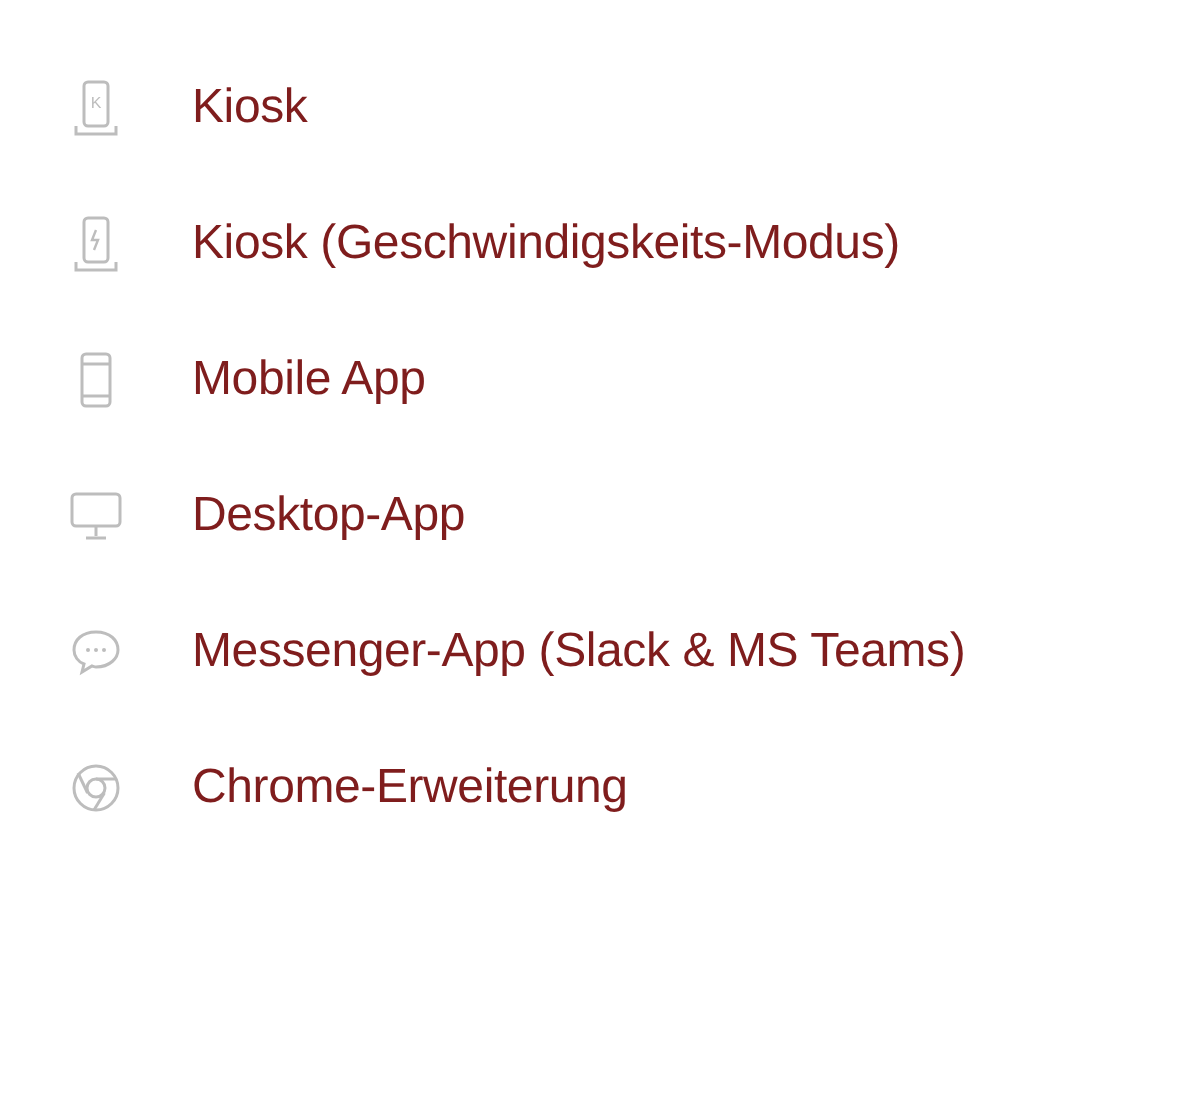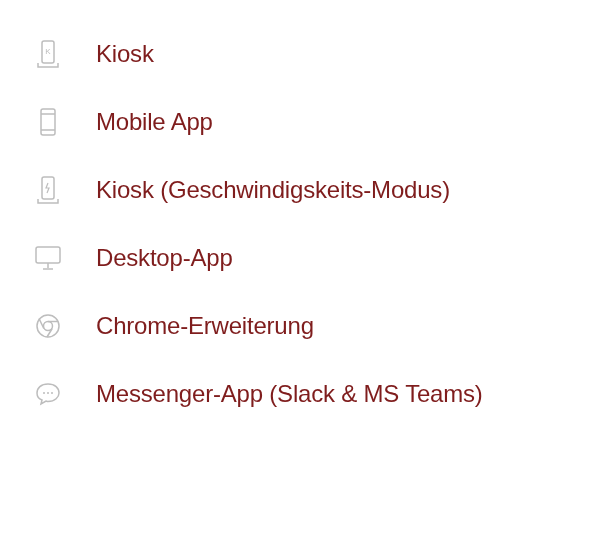--- a/index.html
+++ b/index.html
@@ -56,70 +56,70 @@
         <rect x="8" y="2" width="12" height="22" rx="2"></rect>
         <path d="M4 24 L4 28 L24 28 L24 24"></path>
         <text x="14" y="15" font-size="8" text-anchor="middle" fill="#bdbdbd" stroke="none">K</text>
       </svg>
     </span>
     <span class="menu-label">Kiosk</span>
   </div>
 
   <div class="menu-item">
     <span class="icon-wrap">
+      <svg width="28" height="30" viewBox="0 0 28 30">
+        <rect x="8" y="2" width="12" height="22" rx="2"></rect>
+        <path d="M4 24 L4 28 L24 28 L24 24"></path>
+        <path d="M14 8 L12 13 L15 13 L13 18" stroke-width="1.2"></path>
+      </svg>
+    </span>
+    <span class="menu-label">Kiosk (Geschwindigskeits-Modus)</span>
+  </div>
+
+  <div class="menu-item">
+    <span class="icon-wrap">
       <svg width="22" height="30" viewBox="0 0 22 30">
         <rect x="4" y="2" width="14" height="26" rx="2"></rect>
         <line x1="4" y1="7" x2="18" y2="7"></line>
         <line x1="4" y1="23" x2="18" y2="23"></line>
       </svg>
     </span>
     <span class="menu-label">Mobile App</span>
-  </div>
-
-  <div class="menu-item">
-    <span class="icon-wrap">
-      <svg width="28" height="30" viewBox="0 0 28 30">
-        <rect x="8" y="2" width="12" height="22" rx="2"></rect>
-        <path d="M4 24 L4 28 L24 28 L24 24"></path>
-        <path d="M14 8 L12 13 L15 13 L13 18" stroke-width="1.2"></path>
-      </svg>
-    </span>
-    <span class="menu-label">Kiosk (Geschwindigskeits-Modus)</span>
   </div>
 
 
   <div class="menu-item">
     <span class="icon-wrap">
       <svg width="30" height="28" viewBox="0 0 30 28">
         <rect x="3" y="3" width="24" height="16" rx="2"></rect>
         <line x1="15" y1="19" x2="15" y2="24"></line>
         <line x1="10" y1="25" x2="20" y2="25"></line>
       </svg>
     </span>
     <span class="menu-label">Desktop-App</span>
   </div>
 
   <div class="menu-item">
     <span class="icon-wrap">
+      <svg width="28" height="26" viewBox="0 0 28 26">
+        <path d="M14 3 C7 3 3 7 3 12 C3 15 5 18 8 19 L7 23 L12 20 C13 20.3 13.5 20.5 14 20.5 C21 20.5 25 16 25 12 C25 7 21 3 14 3 Z"></path>
+        <circle cx="10" cy="12" r="1" fill="#bdbdbd" stroke="none"></circle>
+        <circle cx="14" cy="12" r="1" fill="#bdbdbd" stroke="none"></circle>
+        <circle cx="18" cy="12" r="1" fill="#bdbdbd" stroke="none"></circle>
+      </svg>
+    </span>
+    <span class="menu-label">Messenger-App (Slack &amp; MS Teams)</span>
+  </div>
+
+  <div class="menu-item">
+    <span class="icon-wrap">
       <svg width="28" height="28" viewBox="0 0 28 28">
         <circle cx="14" cy="14" r="11"></circle>
         <circle cx="14" cy="14" r="4.5"></circle>
         <path d="M14 9.5 L24 9.5"></path>
         <path d="M9.8 16.5 L5 6.5"></path>
         <path d="M18.2 16.5 L13 25"></path>
       </svg>
     </span>
     <span class="menu-label">Chrome-Erweiterung</span>
   </div>
 
-  <div class="menu-item">
-    <span class="icon-wrap">
-      <svg width="28" height="26" viewBox="0 0 28 26">
-        <path d="M14 3 C7 3 3 7 3 12 C3 15 5 18 8 19 L7 23 L12 20 C13 20.3 13.5 20.5 14 20.5 C21 20.5 25 16 25 12 C25 7 21 3 14 3 Z"></path>
-        <circle cx="10" cy="12" r="1" fill="#bdbdbd" stroke="none"></circle>
-        <circle cx="14" cy="12" r="1" fill="#bdbdbd" stroke="none"></circle>
-        <circle cx="18" cy="12" r="1" fill="#bdbdbd" stroke="none"></circle>
-      </svg>
-    </span>
-    <span class="menu-label">Messenger-App (Slack &amp; MS Teams)</span>
-  </div>
-
 </div>
 
 </body></html>

